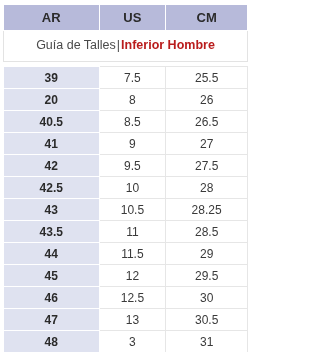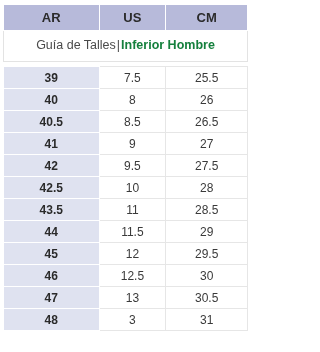--- a/index.html
+++ b/index.html
@@ -39,21 +39,21 @@
     font-weight: normal;
     color: #4a4a4a;
   }
   .title-sep {
     font-weight: normal;
     color: #4a4a4a;
     padding: 0 1px;
   }
   .title-bold {
     font-weight: bold;
-    color: #15803d;
+    color: #b91c1c;
     margin-top: 22px;
   }
   .spacer-row td {
     height: 4px;
     padding: 0;
     border: none;
     background: #ffffff;
   }
   thead th {
     background: #b7bada;
@@ -109,21 +109,21 @@
         <th class="col-w-cm">CM</th>
       </tr>
     </thead>
     <tbody>
       <tr>
         <td class="col-ar">39</td>
         <td>7.5</td>
         <td>25.5</td>
       </tr>
       <tr>
-        <td class="col-ar">40</td>
+        <td class="col-ar">20</td>
         <td>8</td>
         <td>26</td>
       </tr>
       <tr>
         <td class="col-ar">40.5</td>
         <td>8.5</td>
         <td>26.5</td>
       </tr>
       <tr>
         <td class="col-ar">41</td>
@@ -132,20 +132,25 @@
       </tr>
       <tr>
         <td class="col-ar">42</td>
         <td>9.5</td>
         <td>27.5</td>
       </tr>
       <tr>
         <td class="col-ar">42.5</td>
         <td>10</td>
         <td>28</td>
+      </tr>
+      <tr>
+        <td class="col-ar">43</td>
+        <td>10.5</td>
+        <td>28.25</td>
       </tr>
       <tr>
         <td class="col-ar">43.5</td>
         <td>11</td>
         <td>28.5</td>
       </tr>
       <tr>
         <td class="col-ar">44</td>
         <td>11.5</td>
         <td>29</td>

